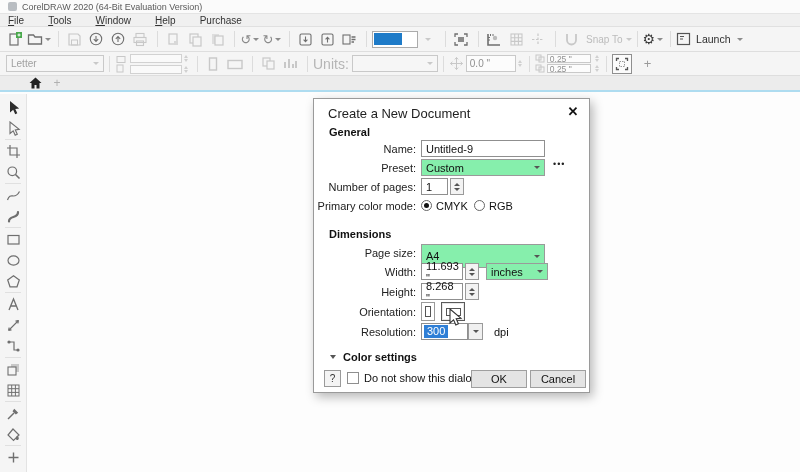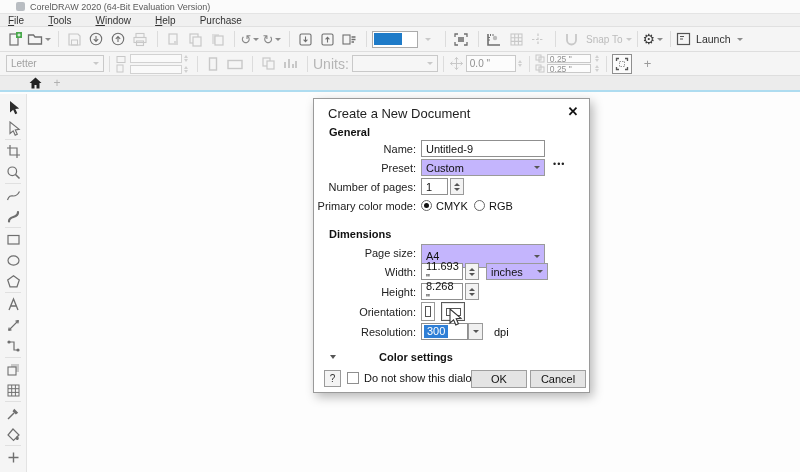--- a/index.html
+++ b/index.html
@@ -3,21 +3,21 @@
 <meta charset="utf-8">
 <style>
   * { margin:0; padding:0; box-sizing:border-box; }
   html,body { width:800px; height:472px; overflow:hidden;
     font-family:"Liberation Sans", sans-serif; background:#fff; }
   #stage { position:relative; width:800px; height:472px; background:#fdfdfd; }
 
   
   .bar { position:absolute; left:0; width:800px; }
   #titlebar { top:0; height:14px; background:#fbfbfb; border-bottom:1px solid #e4e4e4;
-    display:flex; align-items:center; padding-left:16px; }
+    display:flex; align-items:center; padding-left:8px; }
   #app-icon { width:9px; height:9px; background:#b9bdc2; border-radius:2px; margin-right:5px; }
   #title-text { font-size:9px; color:#5a5a5a; }
 
   #menubar { top:14px; height:13px; background:#f0f0f0; border-bottom:1px solid #e0e0e0;
     display:flex; align-items:center; padding-left:8px; gap:5px; }
   .menu-item { font-size:10px; color:#333; padding:0 11px 0 0; margin-right:8px; cursor:default; }
   .mnemonic::first-letter { text-decoration:underline; }
 
   #toolbar { top:27px; height:25px; background:#f5f5f5; border-bottom:1px solid #dedede;
     display:flex; align-items:center; padding-left:5px; }
@@ -72,21 +72,21 @@
   #dialog { position:absolute; left:313px; top:98px; width:277px; height:295px;
     background:#ffffff; border:1px solid #9a9a9a; box-shadow:3px 4px 10px rgba(0,0,0,0.28);
     font-size:11px; color:#1f1f1f; }
   #dlg-title { position:absolute; left:14px; top:7px; font-size:13px; color:#222;text-align:right; }
   #dlg-close { position:absolute; right:8px; top:4px; width:16px; height:16px;
     display:flex; align-items:center; justify-content:center; font-size:13px; font-weight:bold; color:#111; }
   .dlg-heading { position:absolute; left:15px; font-weight:bold; font-size:11px; color:#111; }
   .dlg-label { position:absolute; left:0; width:102px; text-align:right; font-size:11px; color:#222; }
   .dlg-input { position:absolute; background:#fff; border:1px solid #8f8f8f;
     font-size:11px; color:#111; display:flex; align-items:center; padding:0 4px; }
-  .dlg-combo { position:absolute; background:#c4b5fd; border:1px solid #9a9a9a;
+  .dlg-combo { position:absolute; background:#86efac; border:1px solid #9a9a9a;
     display:flex; align-items:center; justify-content:space-between; padding:0 4px;
     font-size:11px; color:#111; }
   .dspin { position:absolute; width:14px; background:#f3f3f3; border:1px solid #9a9a9a;
     display:flex; flex-direction:column; align-items:center; justify-content:center; gap:2px; }
   .dspin i { width:0; height:0; border-left:3px solid transparent; border-right:3px solid transparent; }
   .dspin .up { border-bottom:3.5px solid #555; } .dspin .dn { border-top:3.5px solid #555; }
   .radio { position:absolute; width:11px; height:11px; border:1px solid #666; border-radius:50%;
     background:#fff; }
   .radio.on::after { content:""; position:absolute; left:2px; top:2px; width:5px; height:5px;
     border-radius:50%; background:#111; }
@@ -95,21 +95,21 @@
   .orient-btn.sel { border:1px solid #5a5a5a; box-shadow:0 0 0 1px #e8e8e8 inset; }
   .orient-inner { position:absolute; border:1.4px solid #555; background:#fff; }
   #res-combo { position:absolute; border:1px solid #8f8f8f; background:#fff; display:flex; align-items:center; }
   #res-sel { margin-left:2px; background:#2f7fd6; color:#fff; font-size:11px; padding:0 3px; line-height:13px; }
   #res-arrow { position:absolute; width:15px; background:#f0f0f0; border:1px solid #9a9a9a;
     display:flex; align-items:center; justify-content:center; }
   #dpi-label { position:absolute; font-size:11px; color:#111; }
   #expander-arrow { width:0; height:0; border-left:3.5px solid transparent;
     border-right:3.5px solid transparent; border-top:4px solid #555; display:inline-block; margin-right:7px; }
   #color-settings-row { position:absolute; left:16px; top:252px; display:flex; align-items:center;
-    font-weight:bold; font-size:11px; color:#111;gap:36px; }
+    font-weight:bold; font-size:11px; color:#111; }
   #help-btn { position:absolute; left:10px; top:271px; width:17px; height:17px; background:#f4f4f4;
     border:1px solid #9a9a9a; display:flex; align-items:center; justify-content:center; font-size:10px; color:#333; }
   #dontshow-box { position:absolute; left:33px; top:273px; width:12px; height:12px;
     background:#fff; border:1px solid #8f8f8f; }
   #dontshow-label { position:absolute; left:50px; top:273px; font-size:11px; color:#111; }
   .dlg-btn { position:absolute; top:271px; width:56px; height:18px; background:#e4e4e4;
     border:1px solid #9f9f9f; display:flex; align-items:center; justify-content:center;
     font-size:11px; color:#111; }
 
   

